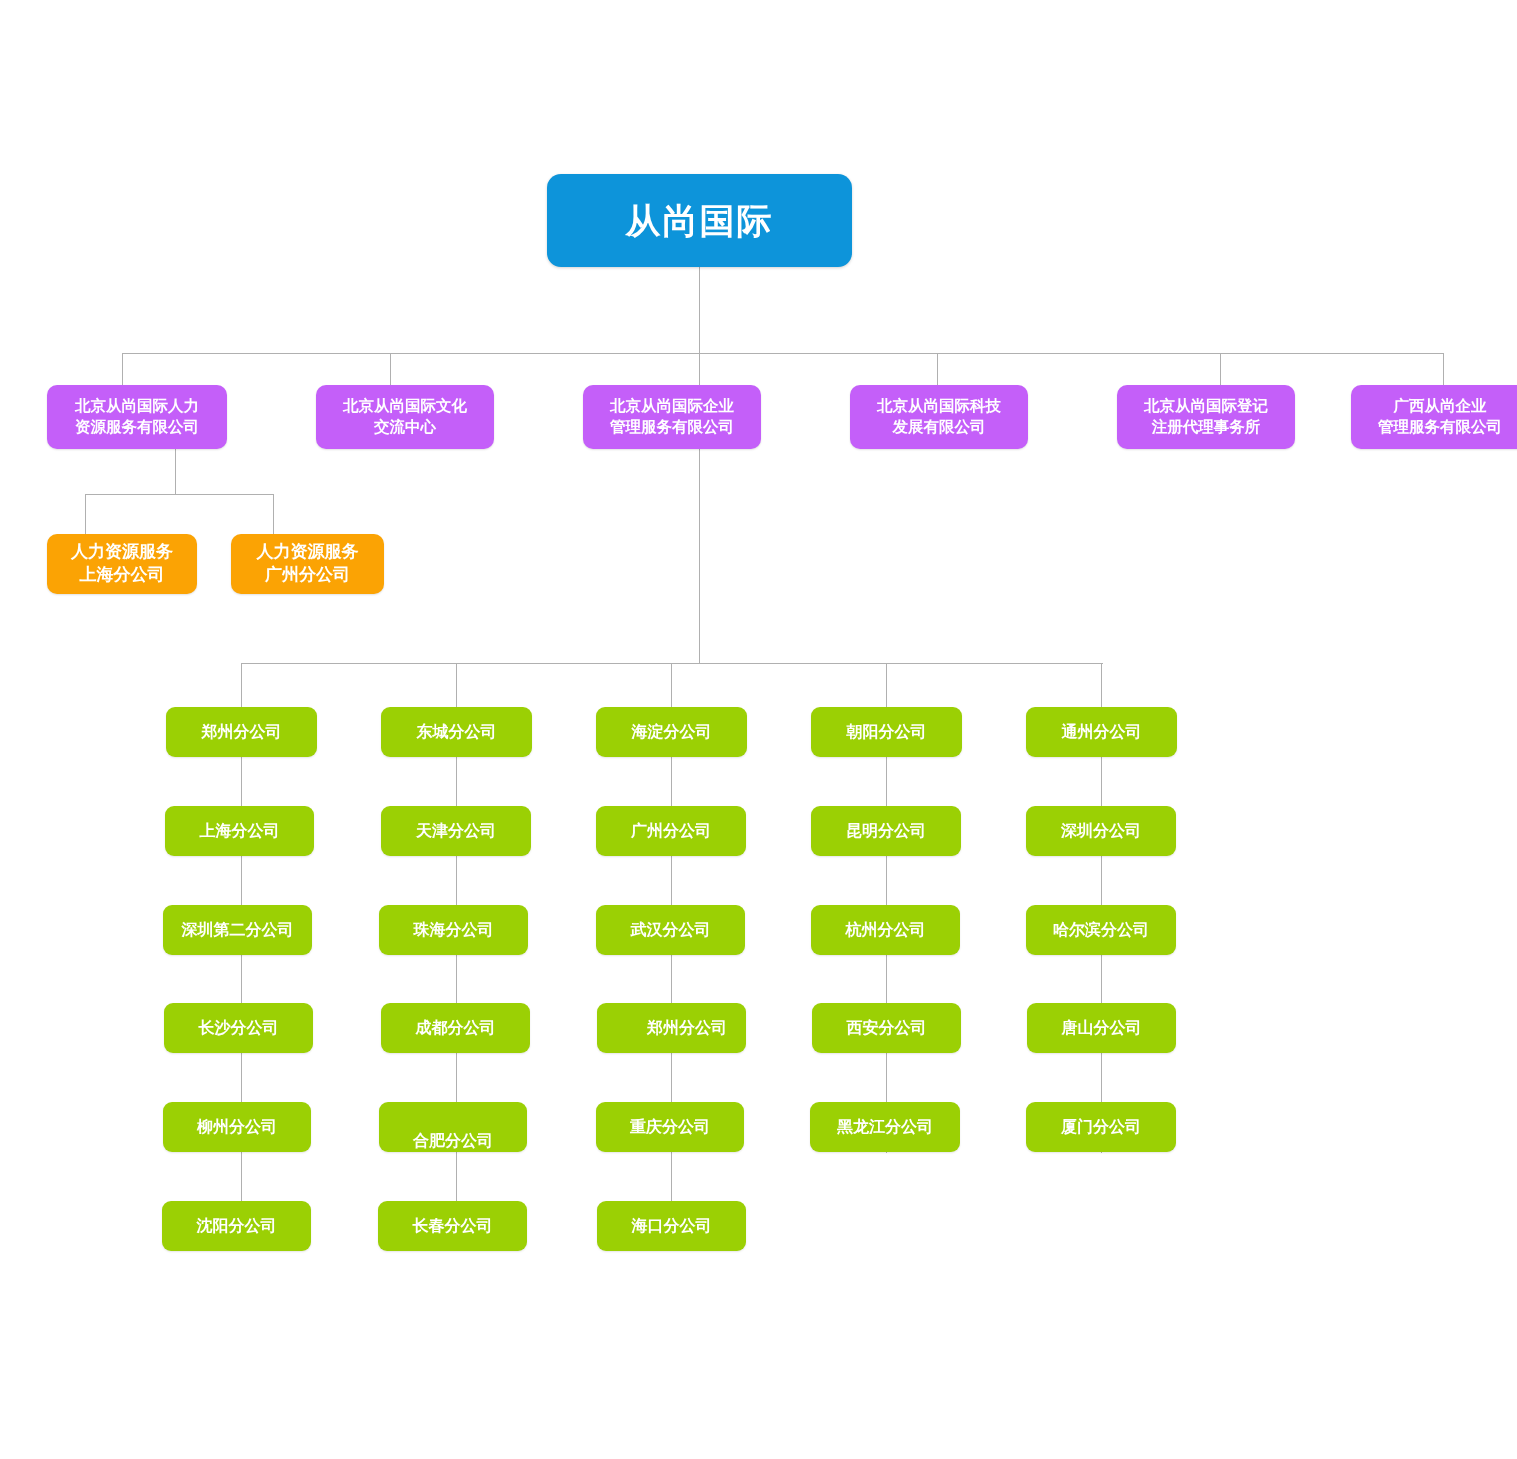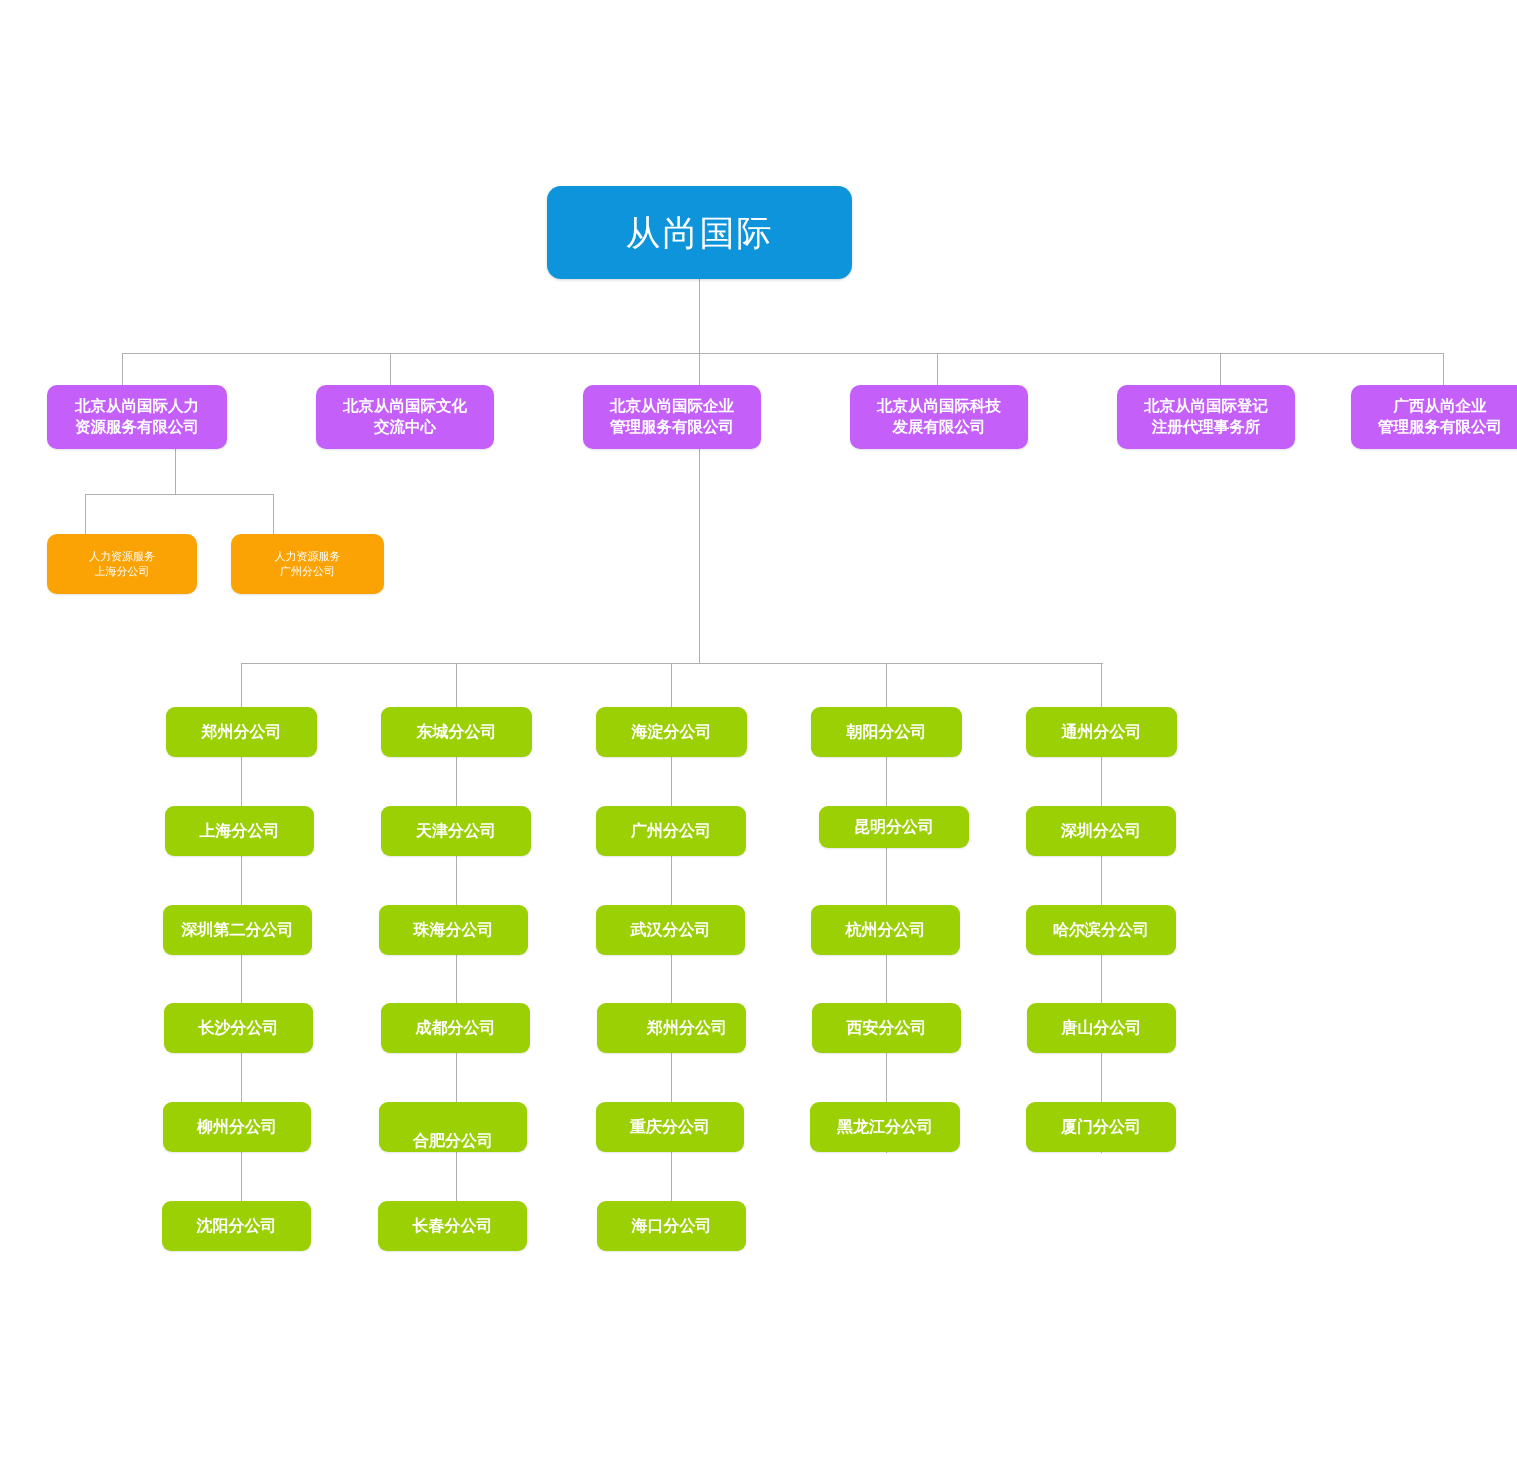--- a/index.html
+++ b/index.html
@@ -37,35 +37,34 @@
     color: #ffffff;
     border-radius: 10px;
     line-height: 1.35;
     white-space: pre-line;
     user-select: none;
   }
 
   .node-root {
     border-radius: 14px;
     font-size: 35px;
-    font-weight: normal;
+    font-weight: bold;
     letter-spacing: 2px;
     box-shadow: 0 1px 3px rgba(0,0,0,0.18);
-    margin-top: 12px;
   }
 
   .node-div {
     font-size: 15.5px;
     font-weight: bold;
     box-shadow: 0 1px 2px rgba(0,0,0,0.12);
   }
 
   .node-sub {
-    font-size: 11px;
-    font-weight: normal;
+    font-size: 17px;
+    font-weight: bold;
     box-shadow: 0 1px 2px rgba(0,0,0,0.12);
   }
 
   .node-branch {
     font-size: 16px;
     font-weight: bold;
     border-radius: 9px;
     box-shadow: 0 1px 2px rgba(0,0,0,0.10);
   }
 </style>
@@ -189,21 +188,21 @@
   <div class="node node-branch" style="left:596px; top:1102px; width:148px; height:50px; background:#9bd004;">
     <span>重庆分公司</span>
   </div>
   <div class="node node-branch" style="left:597px; top:1201px; width:149px; height:50px; background:#9bd004;">
     <span>海口分公司</span>
   </div>
 
   <div class="node node-branch" style="left:811px; top:707px; width:151px; height:50px; background:#9bd004;">
     <span>朝阳分公司</span>
   </div>
-  <div class="node node-branch" style="left:811px; top:806px; width:150px; height:42px; background:#9bd004;margin-left:8px;">
+  <div class="node node-branch" style="left:811px; top:806px; width:150px; height:50px; background:#9bd004;">
     <span>昆明分公司</span>
   </div>
   <div class="node node-branch" style="left:811px; top:905px; width:149px; height:50px; background:#9bd004;">
     <span>杭州分公司</span>
   </div>
   <div class="node node-branch" style="left:812px; top:1003px; width:149px; height:50px; background:#9bd004;">
     <span>西安分公司</span>
   </div>
   <div class="node node-branch" style="left:810px; top:1102px; width:150px; height:50px; background:#9bd004;">
     <span>黑龙江分公司</span>

